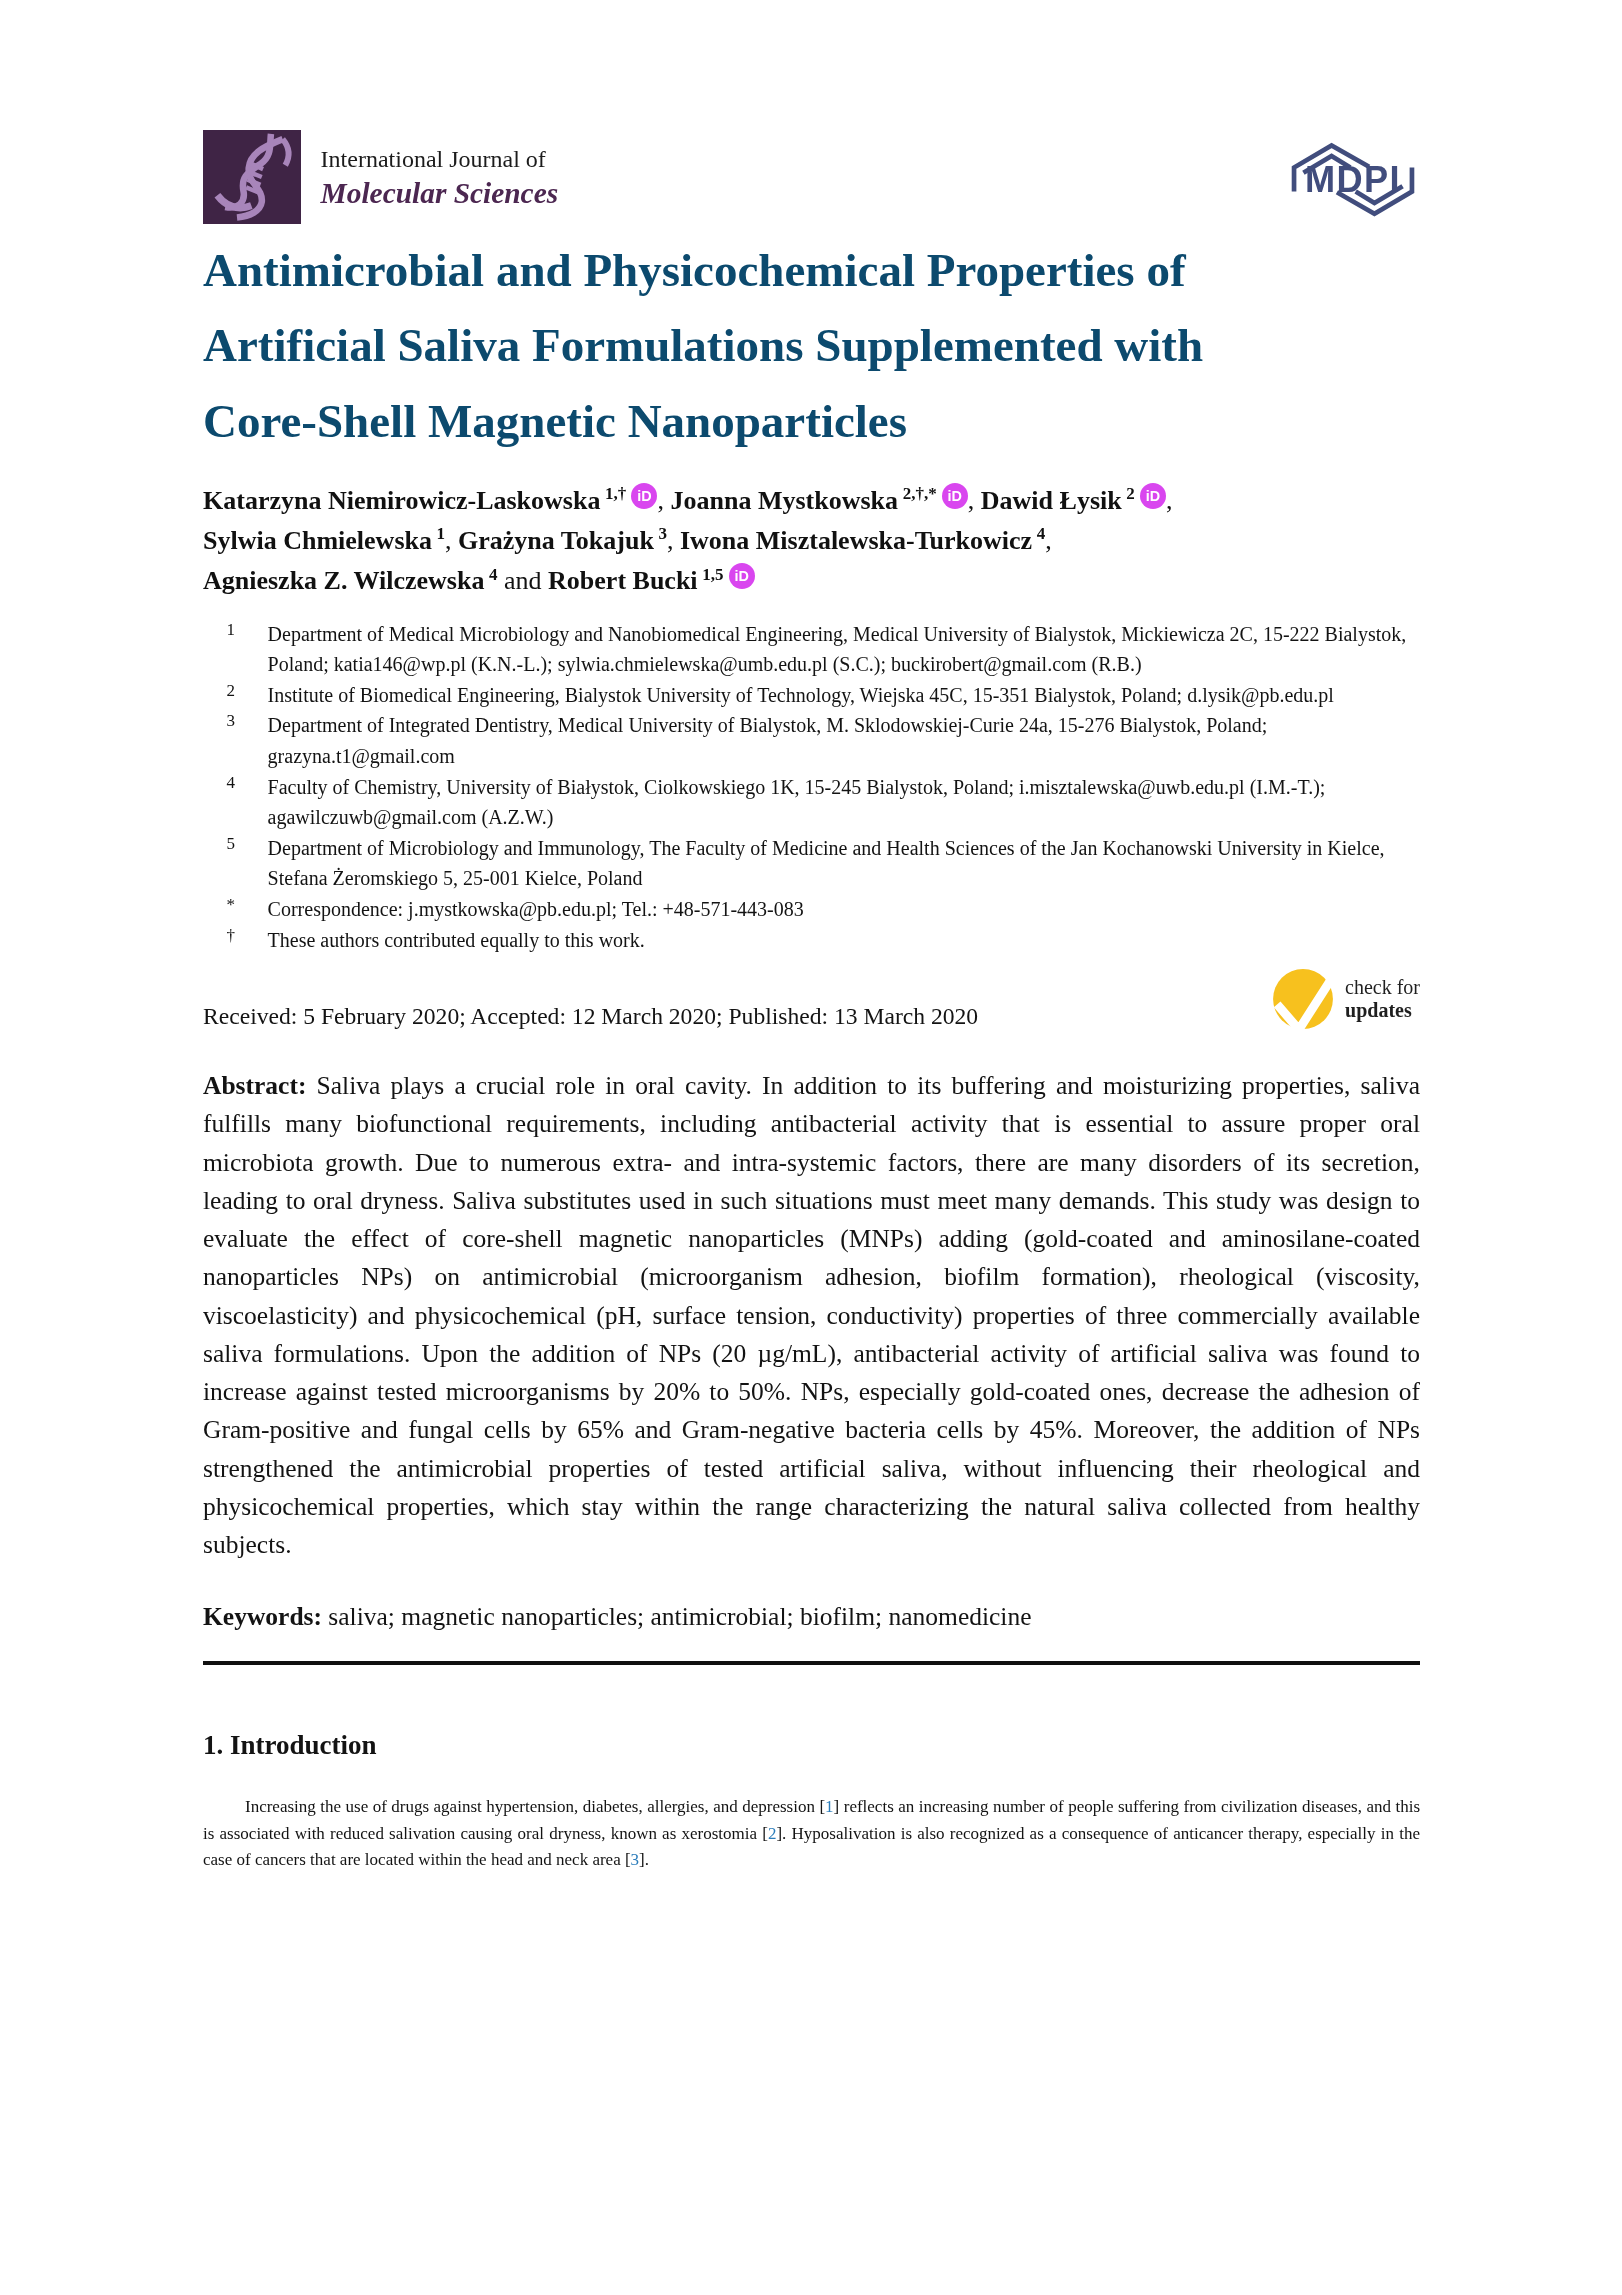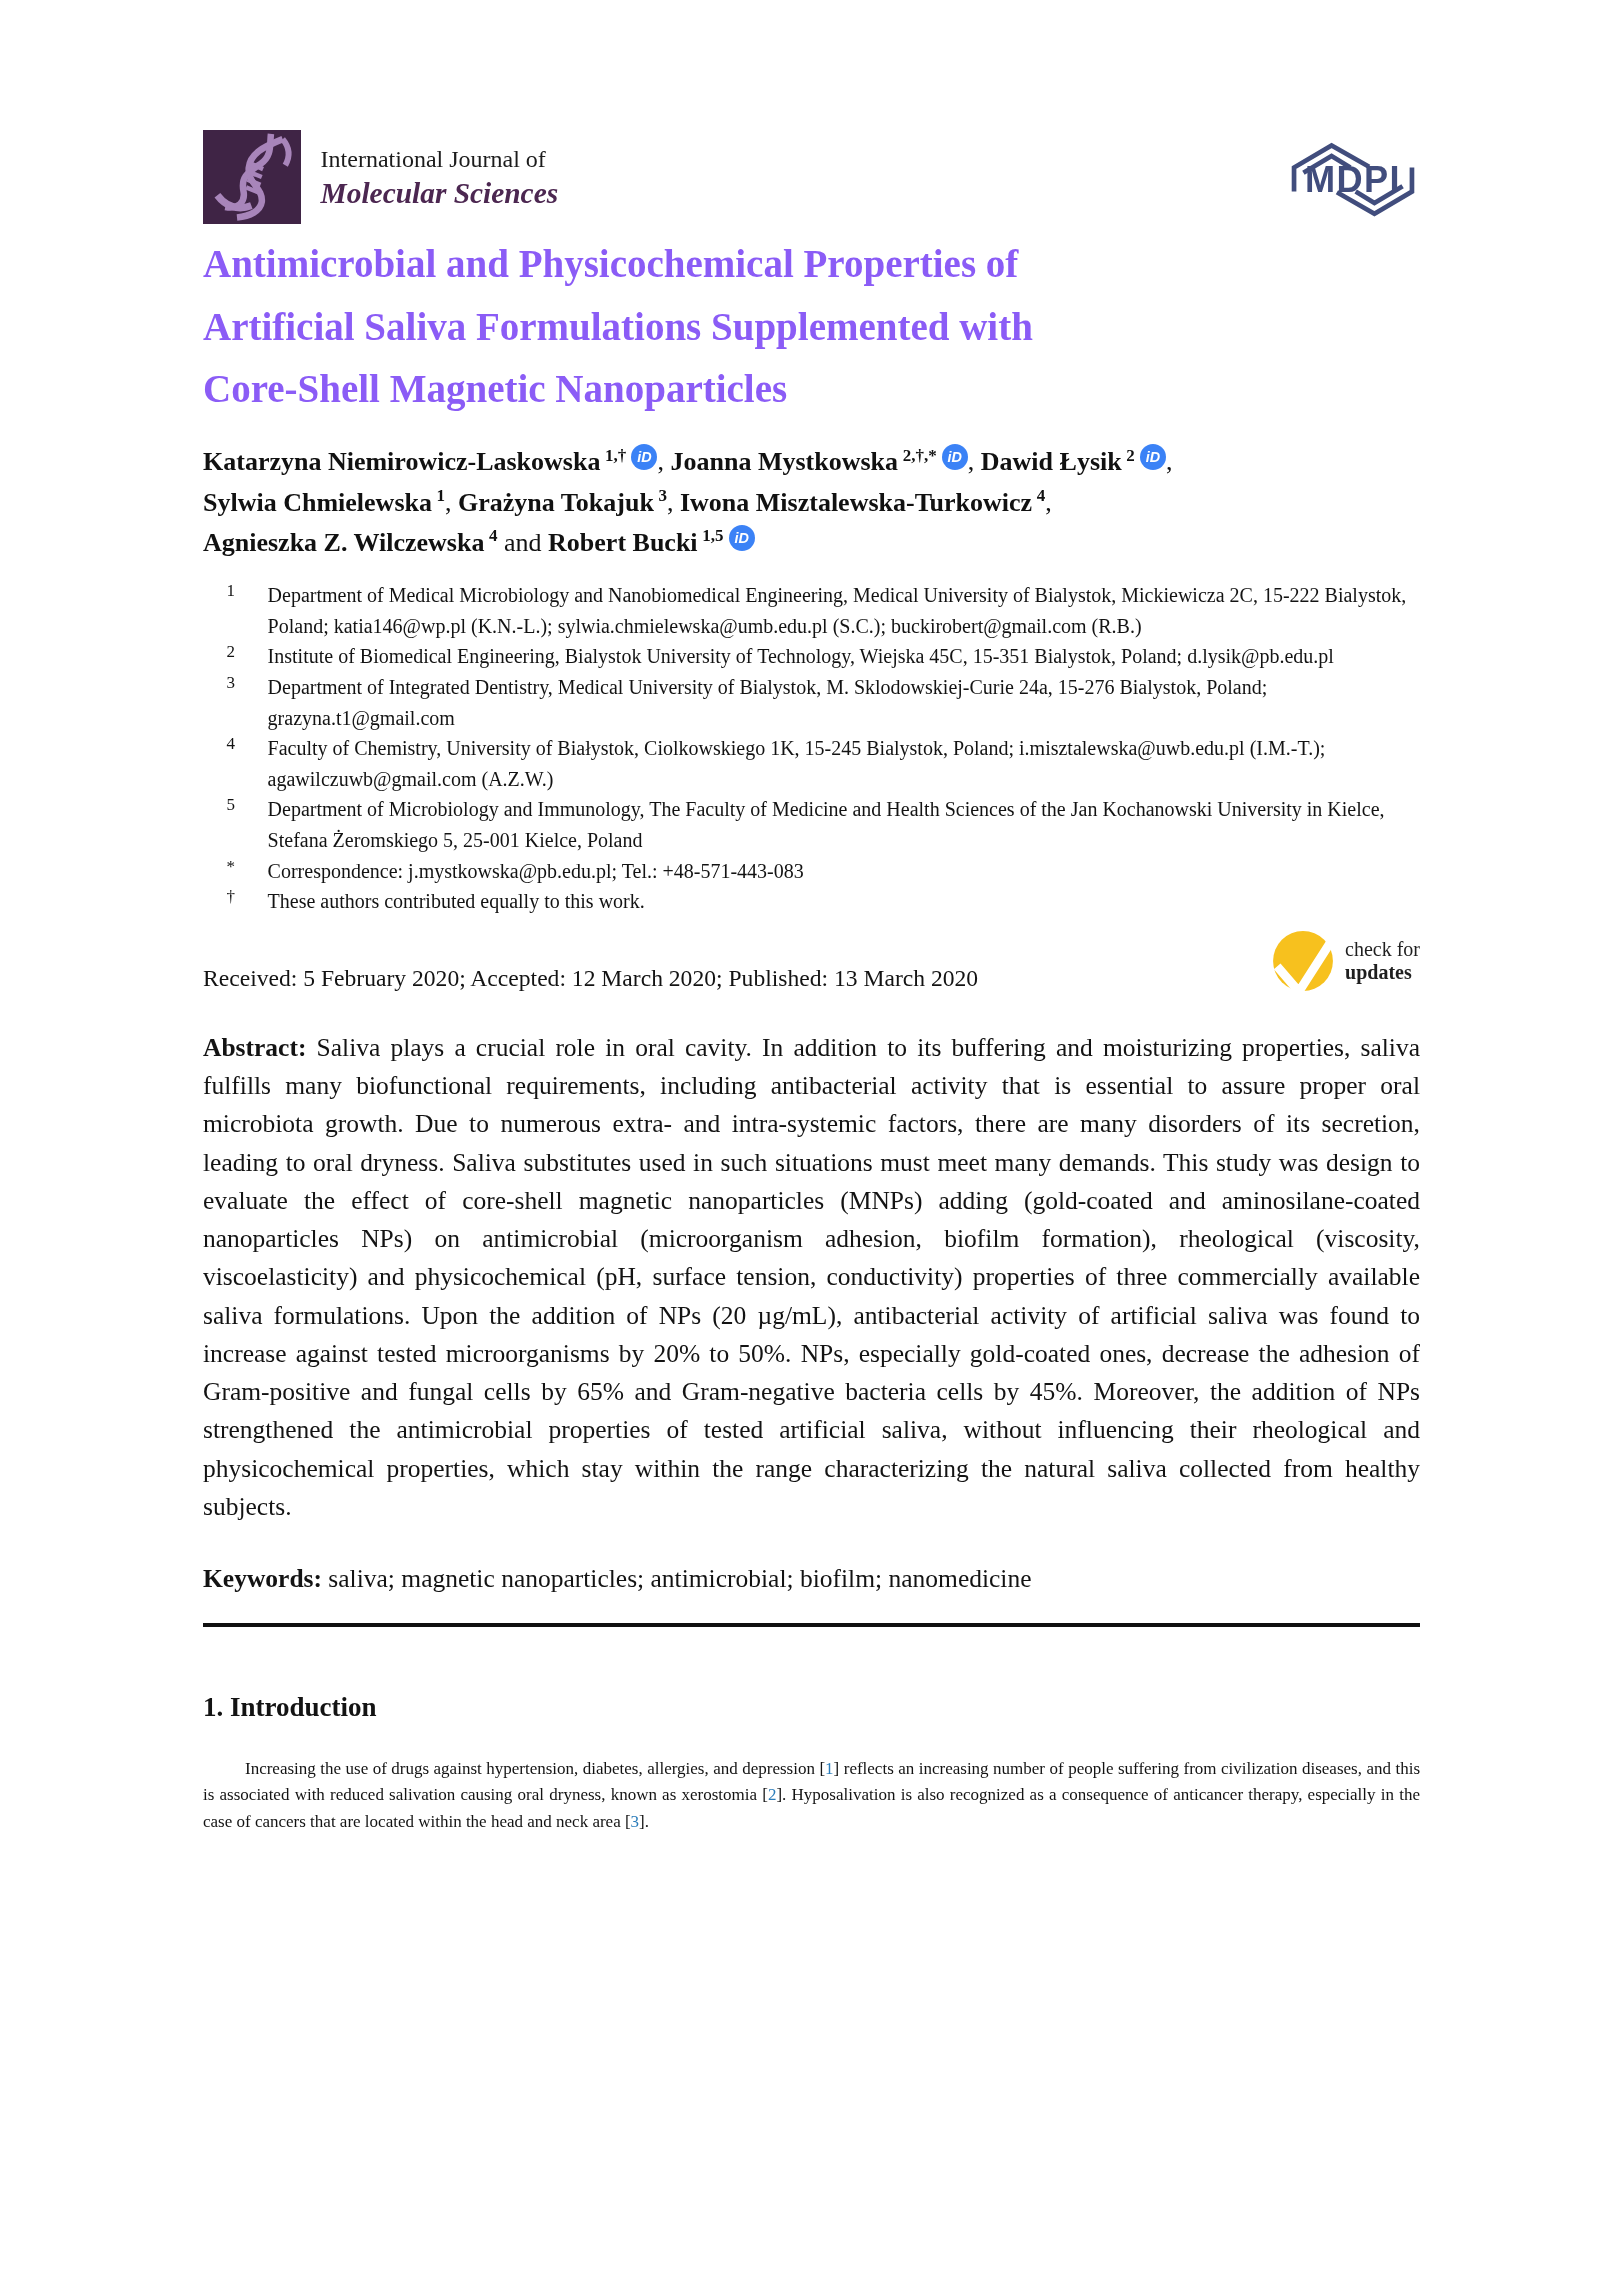--- a/index.html
+++ b/index.html
@@ -13,26 +13,26 @@
   .jlogo{width:98px;height:94px;background:#3f2445;flex:none;}
   .jlogo svg{width:100%;height:100%;display:block;}
   .jname{margin-left:19.6px;}
   .jname1{font-size:24px;color:#1c1c1c;line-height:1.35;}
   .jname2{font-size:29.4px;font-weight:bold;font-style:italic;color:#4c2751;line-height:1.2;}
   .mdpi{width:134px;margin-top:7.9px;}
   .mdpi svg{width:100%;display:block;}
 
   
   .article-label{margin-top:56px;font-style:italic;font-size:23.6px;}
-  .title{margin:9.2px 0 0;font-size:39px;line-height:1.6;font-weight:bold;color:#8b5cf6;}
+  .title{margin:9.2px 0 0;font-size:47px;line-height:1.6;font-weight:bold;color:#0c4a6e;}
   .authors{margin-top:22px;font-size:26px;font-weight:bold;line-height:1.55;color:#111;}
   .a-sup{font-size:17px;margin-left:4.6px;}
   .a-after{font-weight:normal;}
-  .orcid{display:inline-block;width:26px;height:26px;background:#3b82f6;border-radius:50%;
-         margin-left:5.2px;position:relative;top:-7.9px;text-align:center;font-style:italic;}
+  .orcid{display:inline-block;width:26px;height:26px;background:#d946ef;border-radius:50%;
+         margin-left:5.2px;position:relative;top:-7.9px;text-align:center;}
   .orcid-txt{font-family:"Liberation Sans",sans-serif;font-weight:bold;font-size:14.4px;color:#fff;
              line-height:26px;display:block;}
 
   
   .affils{margin-top:17px;margin-left:23.6px;font-size:20px;line-height:1.53;}
   .affil-row{display:flex;}
   .affil-marker{flex:none;width:41px;font-size:17px;transform:translateY(-2px);}
   .affil-text{flex:1;}
 
   

